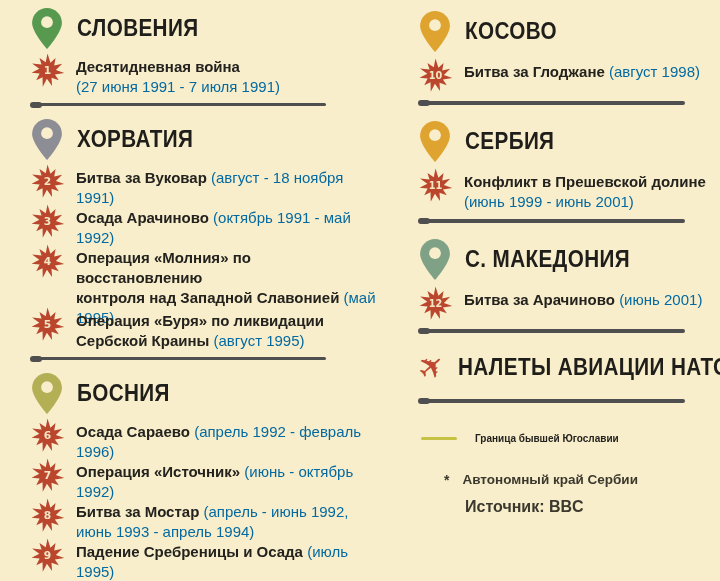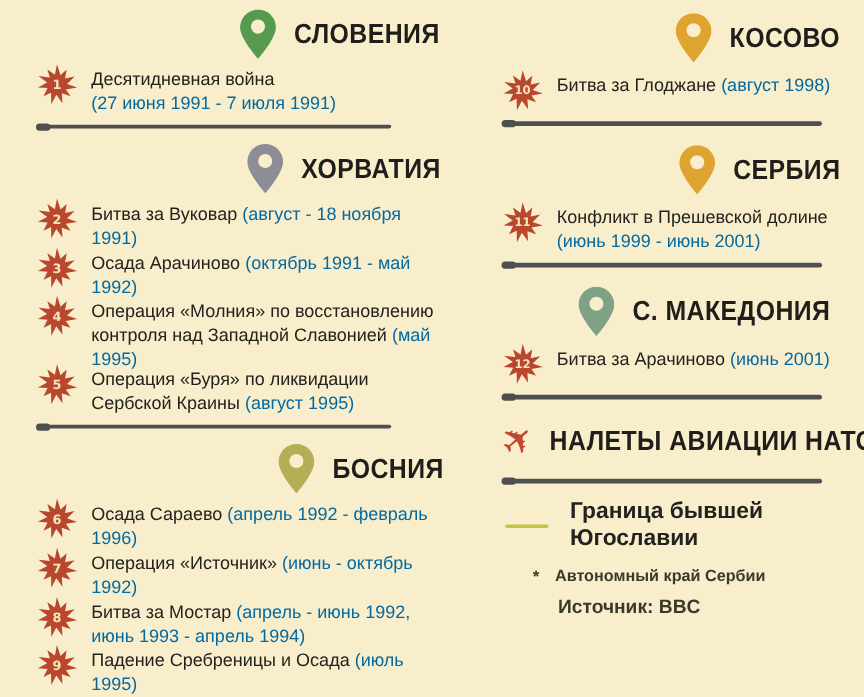--- a/index.html
+++ b/index.html
@@ -10,32 +10,32 @@
     color:#23221e;
     display:flex;
     padding:8px 0 0 30px;
     box-sizing:border-box;
     gap:38px;
   }
   .col{display:flex;flex-direction:column;}
   .col-left{width:350px;flex:0 0 350px;}
   .col-right{width:292px;flex:0 0 292px;}
 
-  .section-header{display:flex;align-items:center;gap:15px;height:46px;margin-bottom:7px;justify-content:flex-end;}
+  .section-header{display:flex;align-items:center;gap:15px;height:46px;margin-bottom:7px;}
   .pin{width:30px;height:41px;flex:0 0 30px;margin-left:2px;}
   .section-title{
     font-weight:bold;font-size:23px;color:#1f1e1a;
     transform:scaleX(0.9);transform-origin:left center;
     letter-spacing:0.4px;white-space:nowrap;
   }
 
   .event{display:flex;align-items:flex-start;gap:11px;margin-bottom:7px;min-height:33px;}
   .burst{width:35px;height:35px;flex:0 0 35px;margin-top:-3px;}
   .event-text{padding-top:1px;font-size:15px;line-height:20px;max-width:300px;}
-  .event-title{font-weight:normal;color:#23221e;white-space:pre-line;}
+  .event-title{font-weight:bold;color:#23221e;white-space:pre-line;}
   .event-date{color:#0369a1;white-space:pre-line;}
   .event-date.block{display:block;}
 
   .divider{
     height:4px;border-radius:3px;background:#4f4f4f;
     margin:7px 0 13px 1px;position:relative;
   }
   .col-left .divider{width:295px;}
   .col-right .divider{width:266px;}
   .divider::before{
@@ -44,21 +44,21 @@
   }
 
   .nato-header{display:flex;align-items:center;gap:13px;height:42px;margin-bottom:4px;}
   .plane-icon{
     font-family:"DejaVu Sans",sans-serif;font-size:32px;color:#bf4730;
     transform:rotate(-40deg);display:inline-block;width:36px;text-align:center;
     line-height:36px;
   }
   .legend-row{display:flex;align-items:center;gap:18px;margin:10px 0 6px 3px;height:24px;}
   .border-swatch{width:36px;height:3px;background:#c6c344;border-radius:2px;flex:0 0 36px;}
-  .legend-label{font-weight:bold;font-size:19px;color:#23221e;}
+  .legend-label{font-weight:bold;font-size:10px;color:#23221e;}
 
   .footnote-row{display:flex;gap:13px;margin:16px 0 0 26px;font-size:13.5px;font-weight:bold;color:#3b382e;}
   .footnote-marker{font-size:14px;}
   .source-row{margin:10px 0 0 47px;font-size:16px;font-weight:bold;color:#3b382e;}
 </style>
 </head>
 <body>
 
 <div class="col col-left" id="col-left">
     <div class="section-header">

